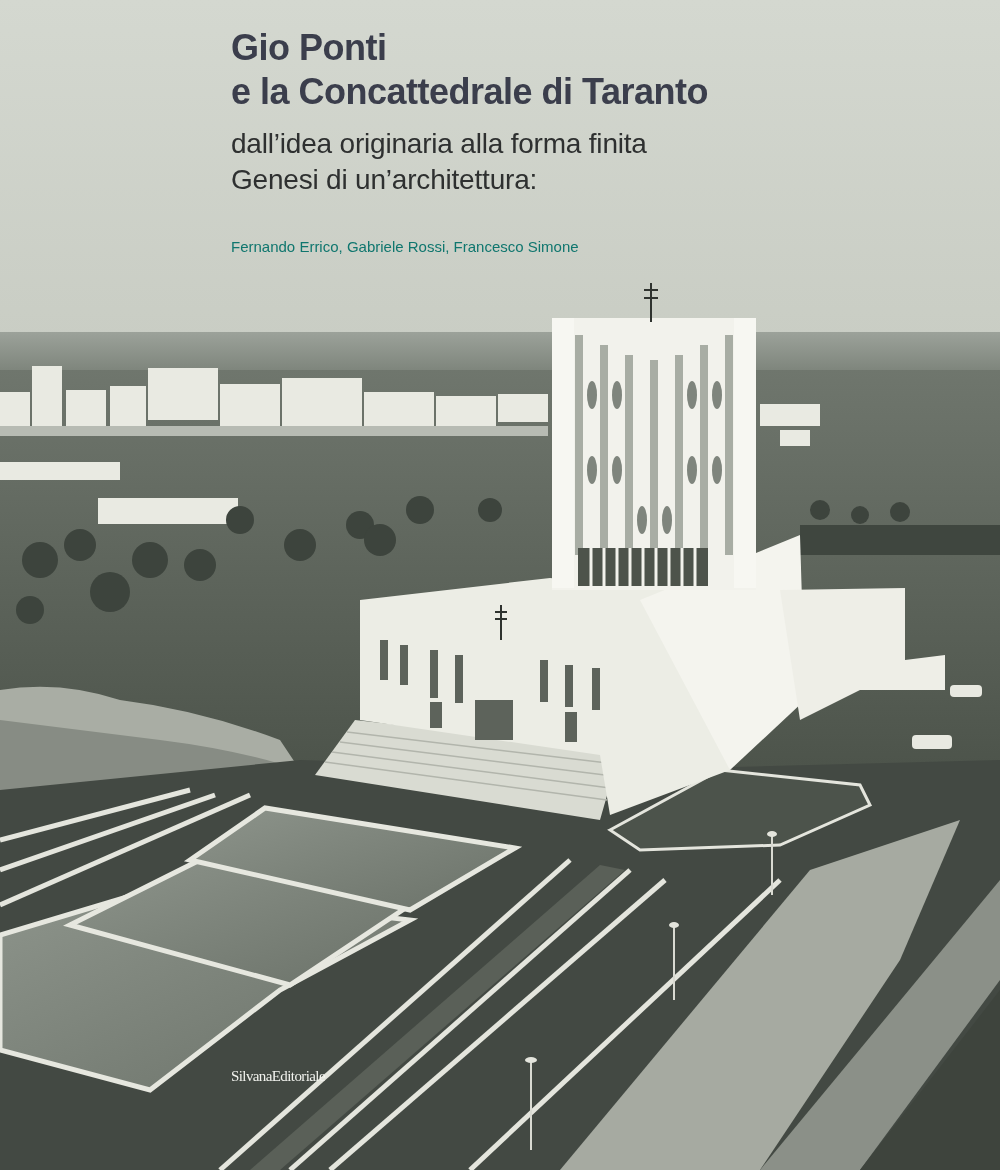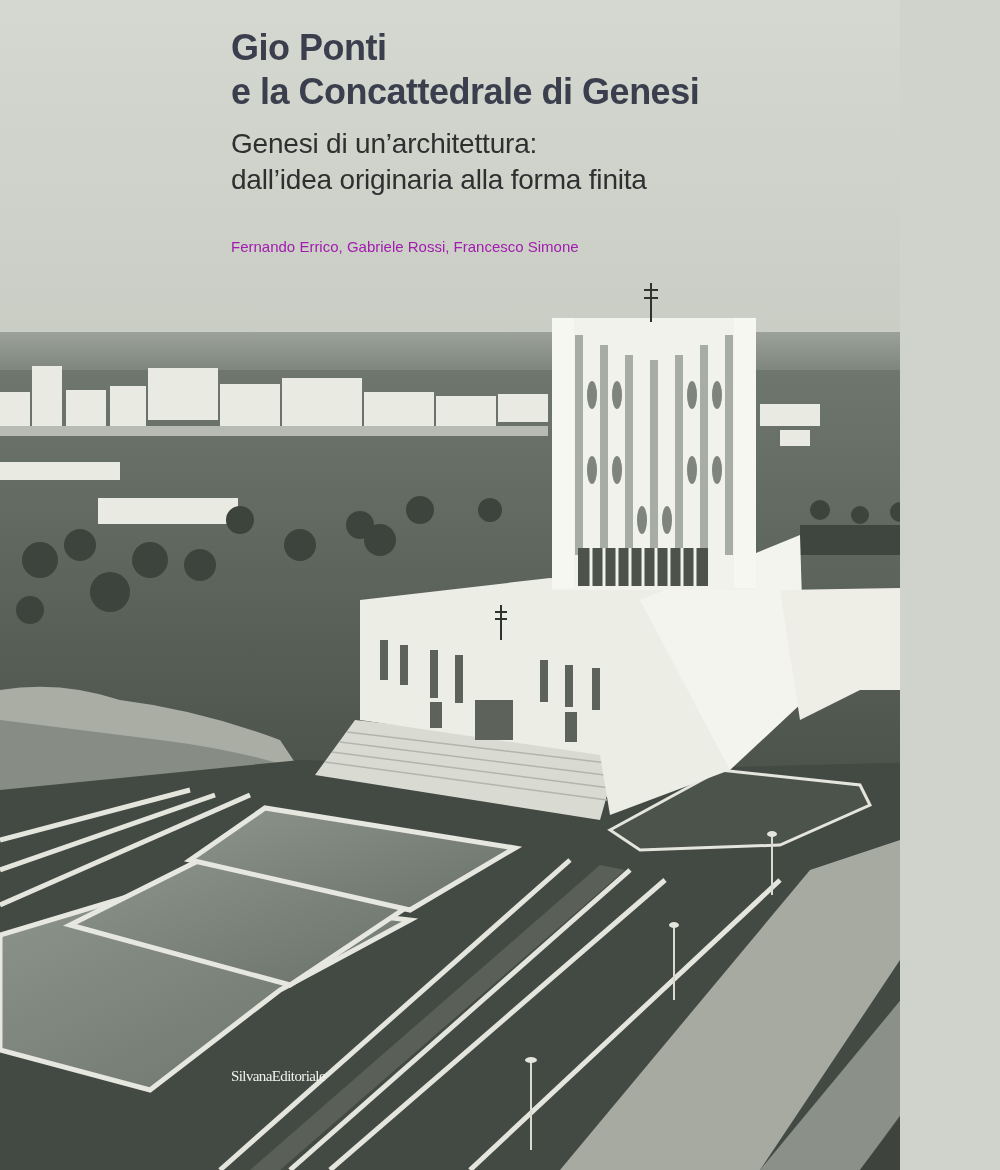--- a/index.html
+++ b/index.html
@@ -1,23 +1,23 @@
 <!DOCTYPE html>
 <html><head>
   <meta charset="utf-8">
   <style>
     html, body { margin: 0; padding: 0; }
     body { width: 1000px; height: 1170px; overflow: hidden; background: #cfd3cc; }
-    .cover { position: relative; width: 900px; height: 1170px; overflow: hidden; background: #d6d9d2; }
+    .cover { position: relative; width: 1000px; height: 1170px; overflow: hidden; background: #d6d9d2; }
     .photo { position: absolute; left: 0; top: 0; width: 1000px; height: 1170px; }
     .title-block { position: absolute; left: 231px; top: 26px; color: #3a3d4a; }
     .title-line { font-family: "Liberation Sans", sans-serif; font-weight: 700; font-size: 36px; line-height: 44px; letter-spacing: -0.5px; white-space: nowrap; color: #3b3e4c; }
     .subtitle-block { position: absolute; left: 231px; top: 126px; }
     .subtitle-line { font-family: "Liberation Sans", sans-serif; font-weight: 400; font-size: 28px; line-height: 36px; color: #2e3030; white-space: nowrap; letter-spacing: -0.2px; }
-    .authors { position: absolute; left: 231px; top: 238px; font-family: "Liberation Sans", sans-serif; font-size: 15px; color: #a21caf; white-space: nowrap; }
+    .authors { position: absolute; left: 231px; top: 238px; font-family: "Liberation Sans", sans-serif; font-size: 15px; color: #0f766e; white-space: nowrap; }
     .publisher { position: absolute; left: 231px; top: 1068px; font-family: Liberation Serif, serif; font-size: 15px; color: #f2f3ee; letter-spacing: -0.6px; white-space: nowrap; }
   </style>
 </head>
 <body>
 
 <div class="cover">
 
   <svg class="photo" viewBox="0 0 1000 1170" preserveAspectRatio="none" xmlns="http://www.w3.org/2000/svg">
     <defs>
       <linearGradient id="sky" x1="0" y1="0" x2="0" y2="1">
@@ -198,24 +198,24 @@
     </g>
 
     <g fill="#e8e9e1">
       <rect x="912" y="735" width="40" height="14" rx="4"></rect>
       <rect x="950" y="685" width="32" height="12" rx="4"></rect>
     </g>
   </svg>
 
   <div class="title-block">
     <div class="title-line">Gio Ponti</div>
-    <div class="title-line">e la Concattedrale di Genesi</div>
+    <div class="title-line">e la Concattedrale di Taranto</div>
   </div>
 
   <div class="subtitle-block">
+    <div class="subtitle-line">dall’idea originaria alla forma finita</div>
     <div class="subtitle-line">Genesi di un’architettura:</div>
-    <div class="subtitle-line">dall’idea originaria alla forma finita</div>
   </div>
 
   <div class="authors">Fernando Errico, Gabriele Rossi, Francesco Simone</div>
 
   <div class="publisher">SilvanaEditoriale</div>
 </div>
 
 </body></html>

